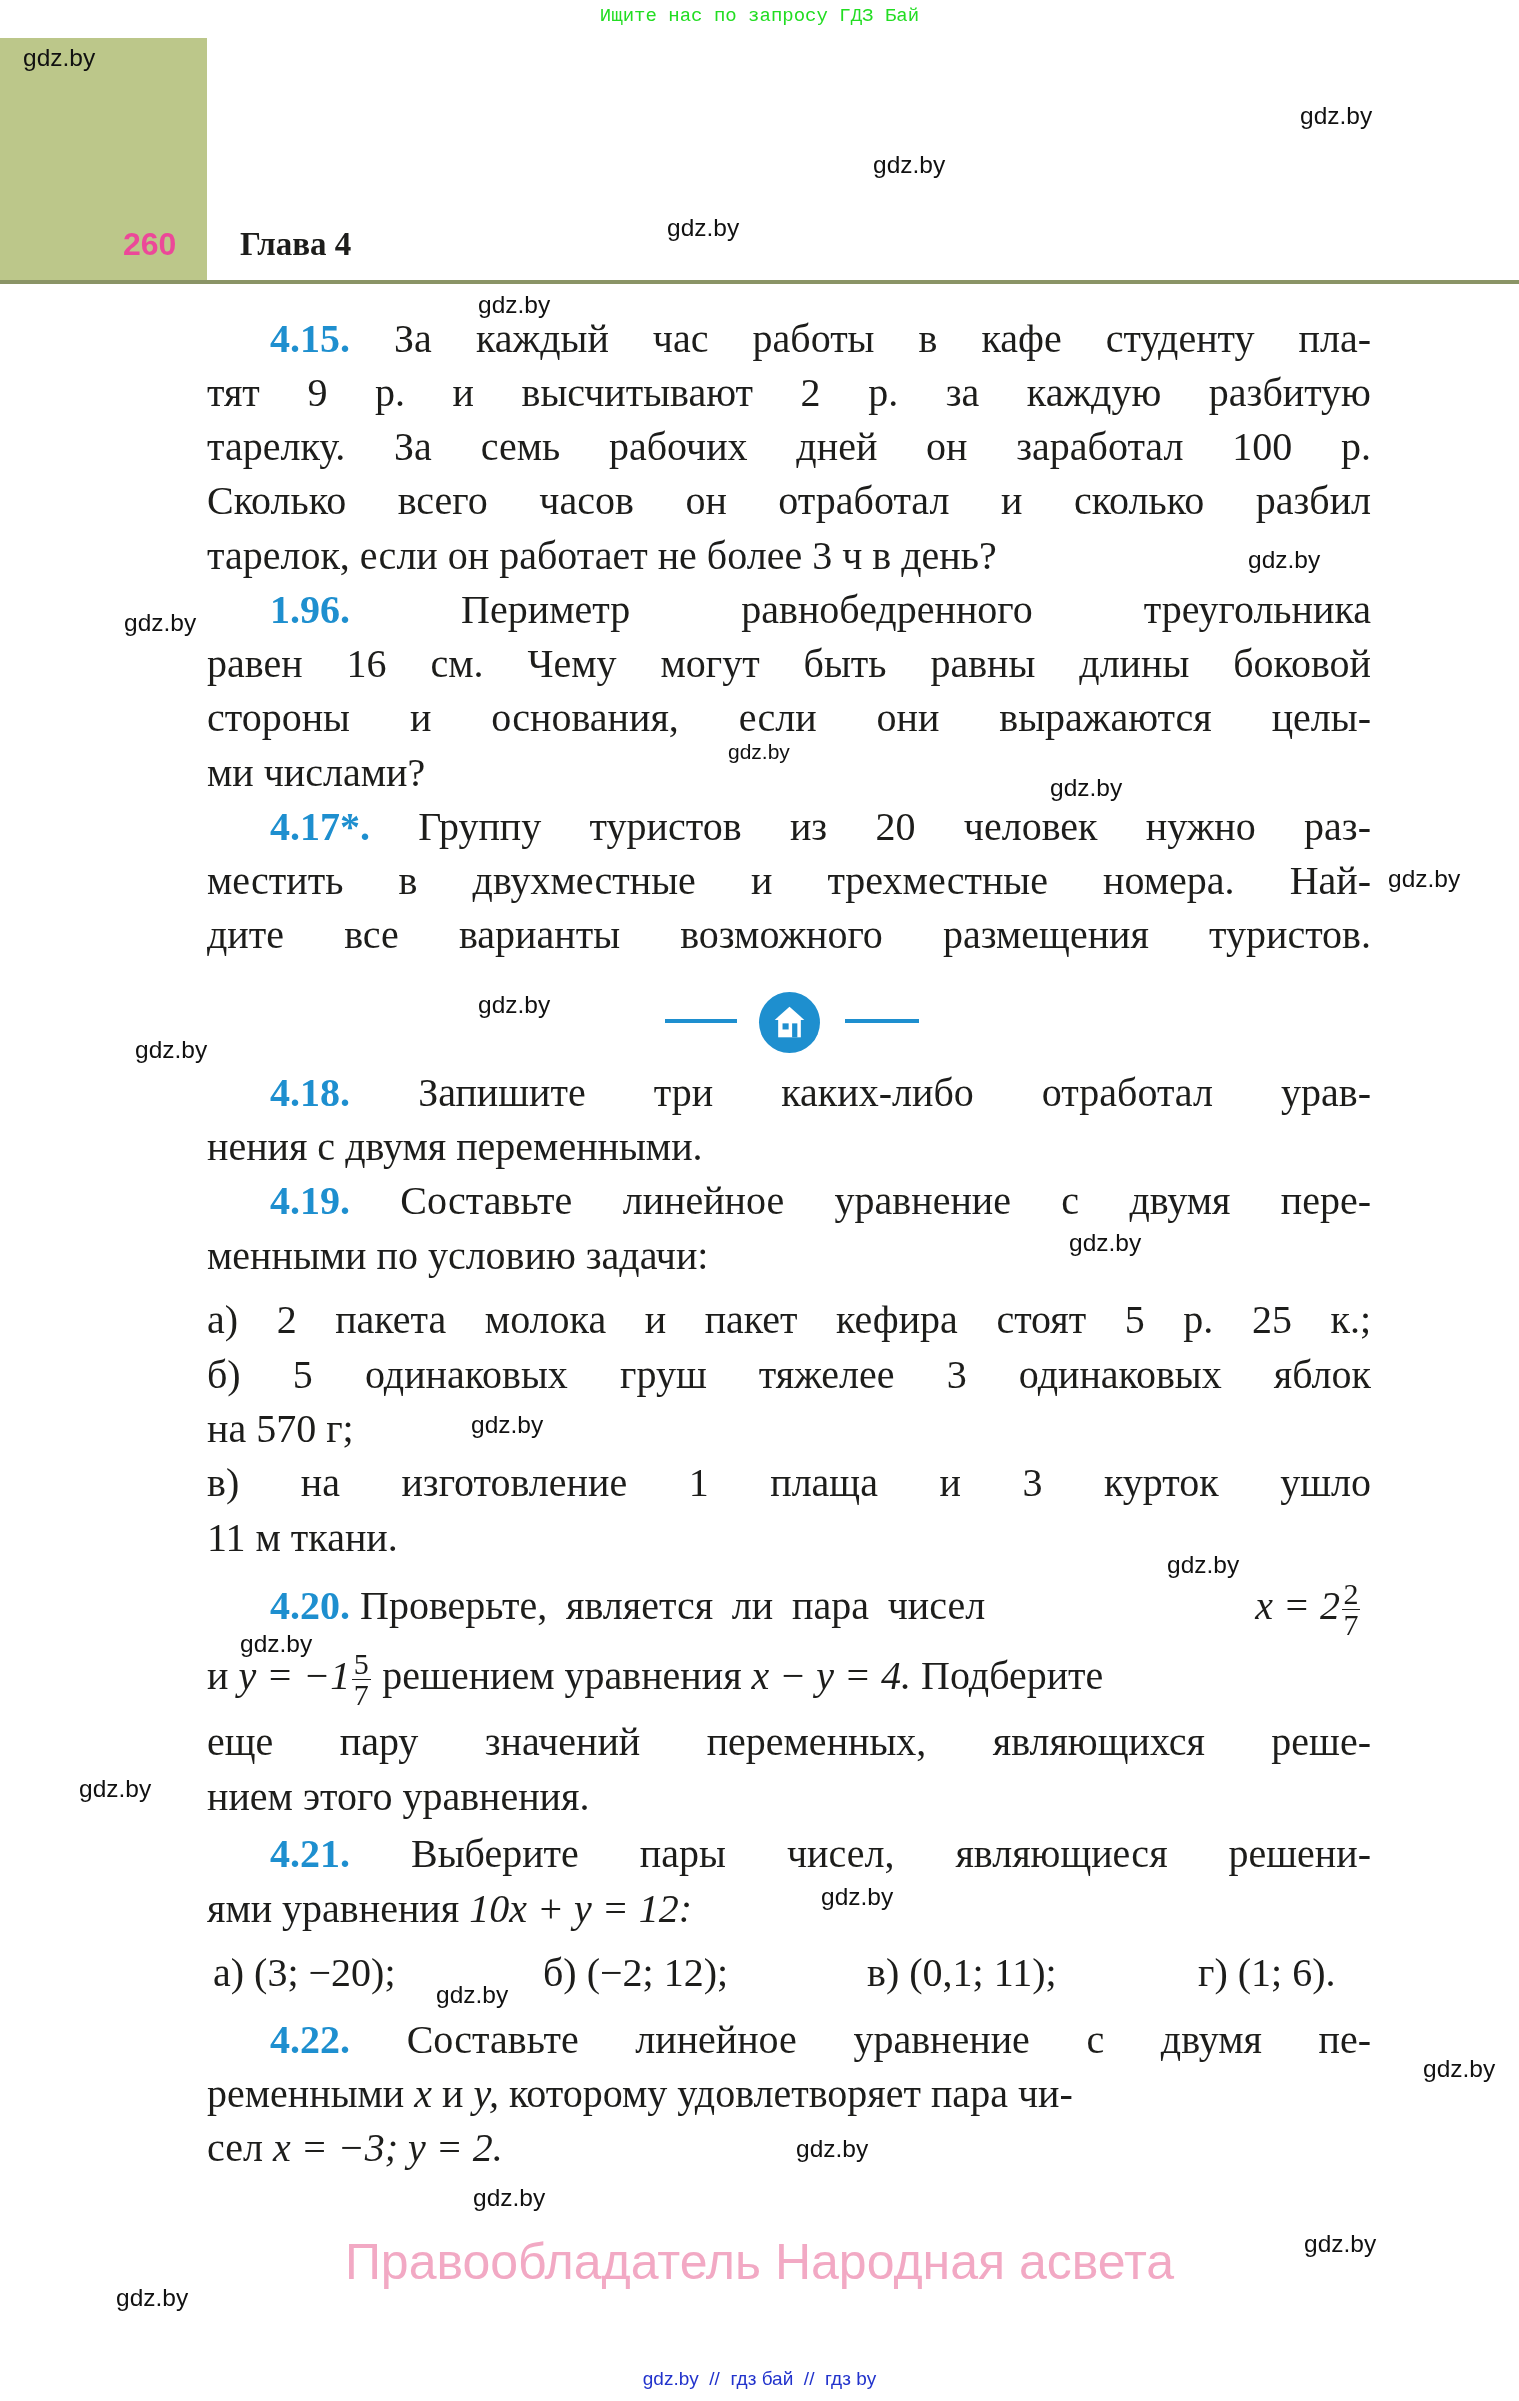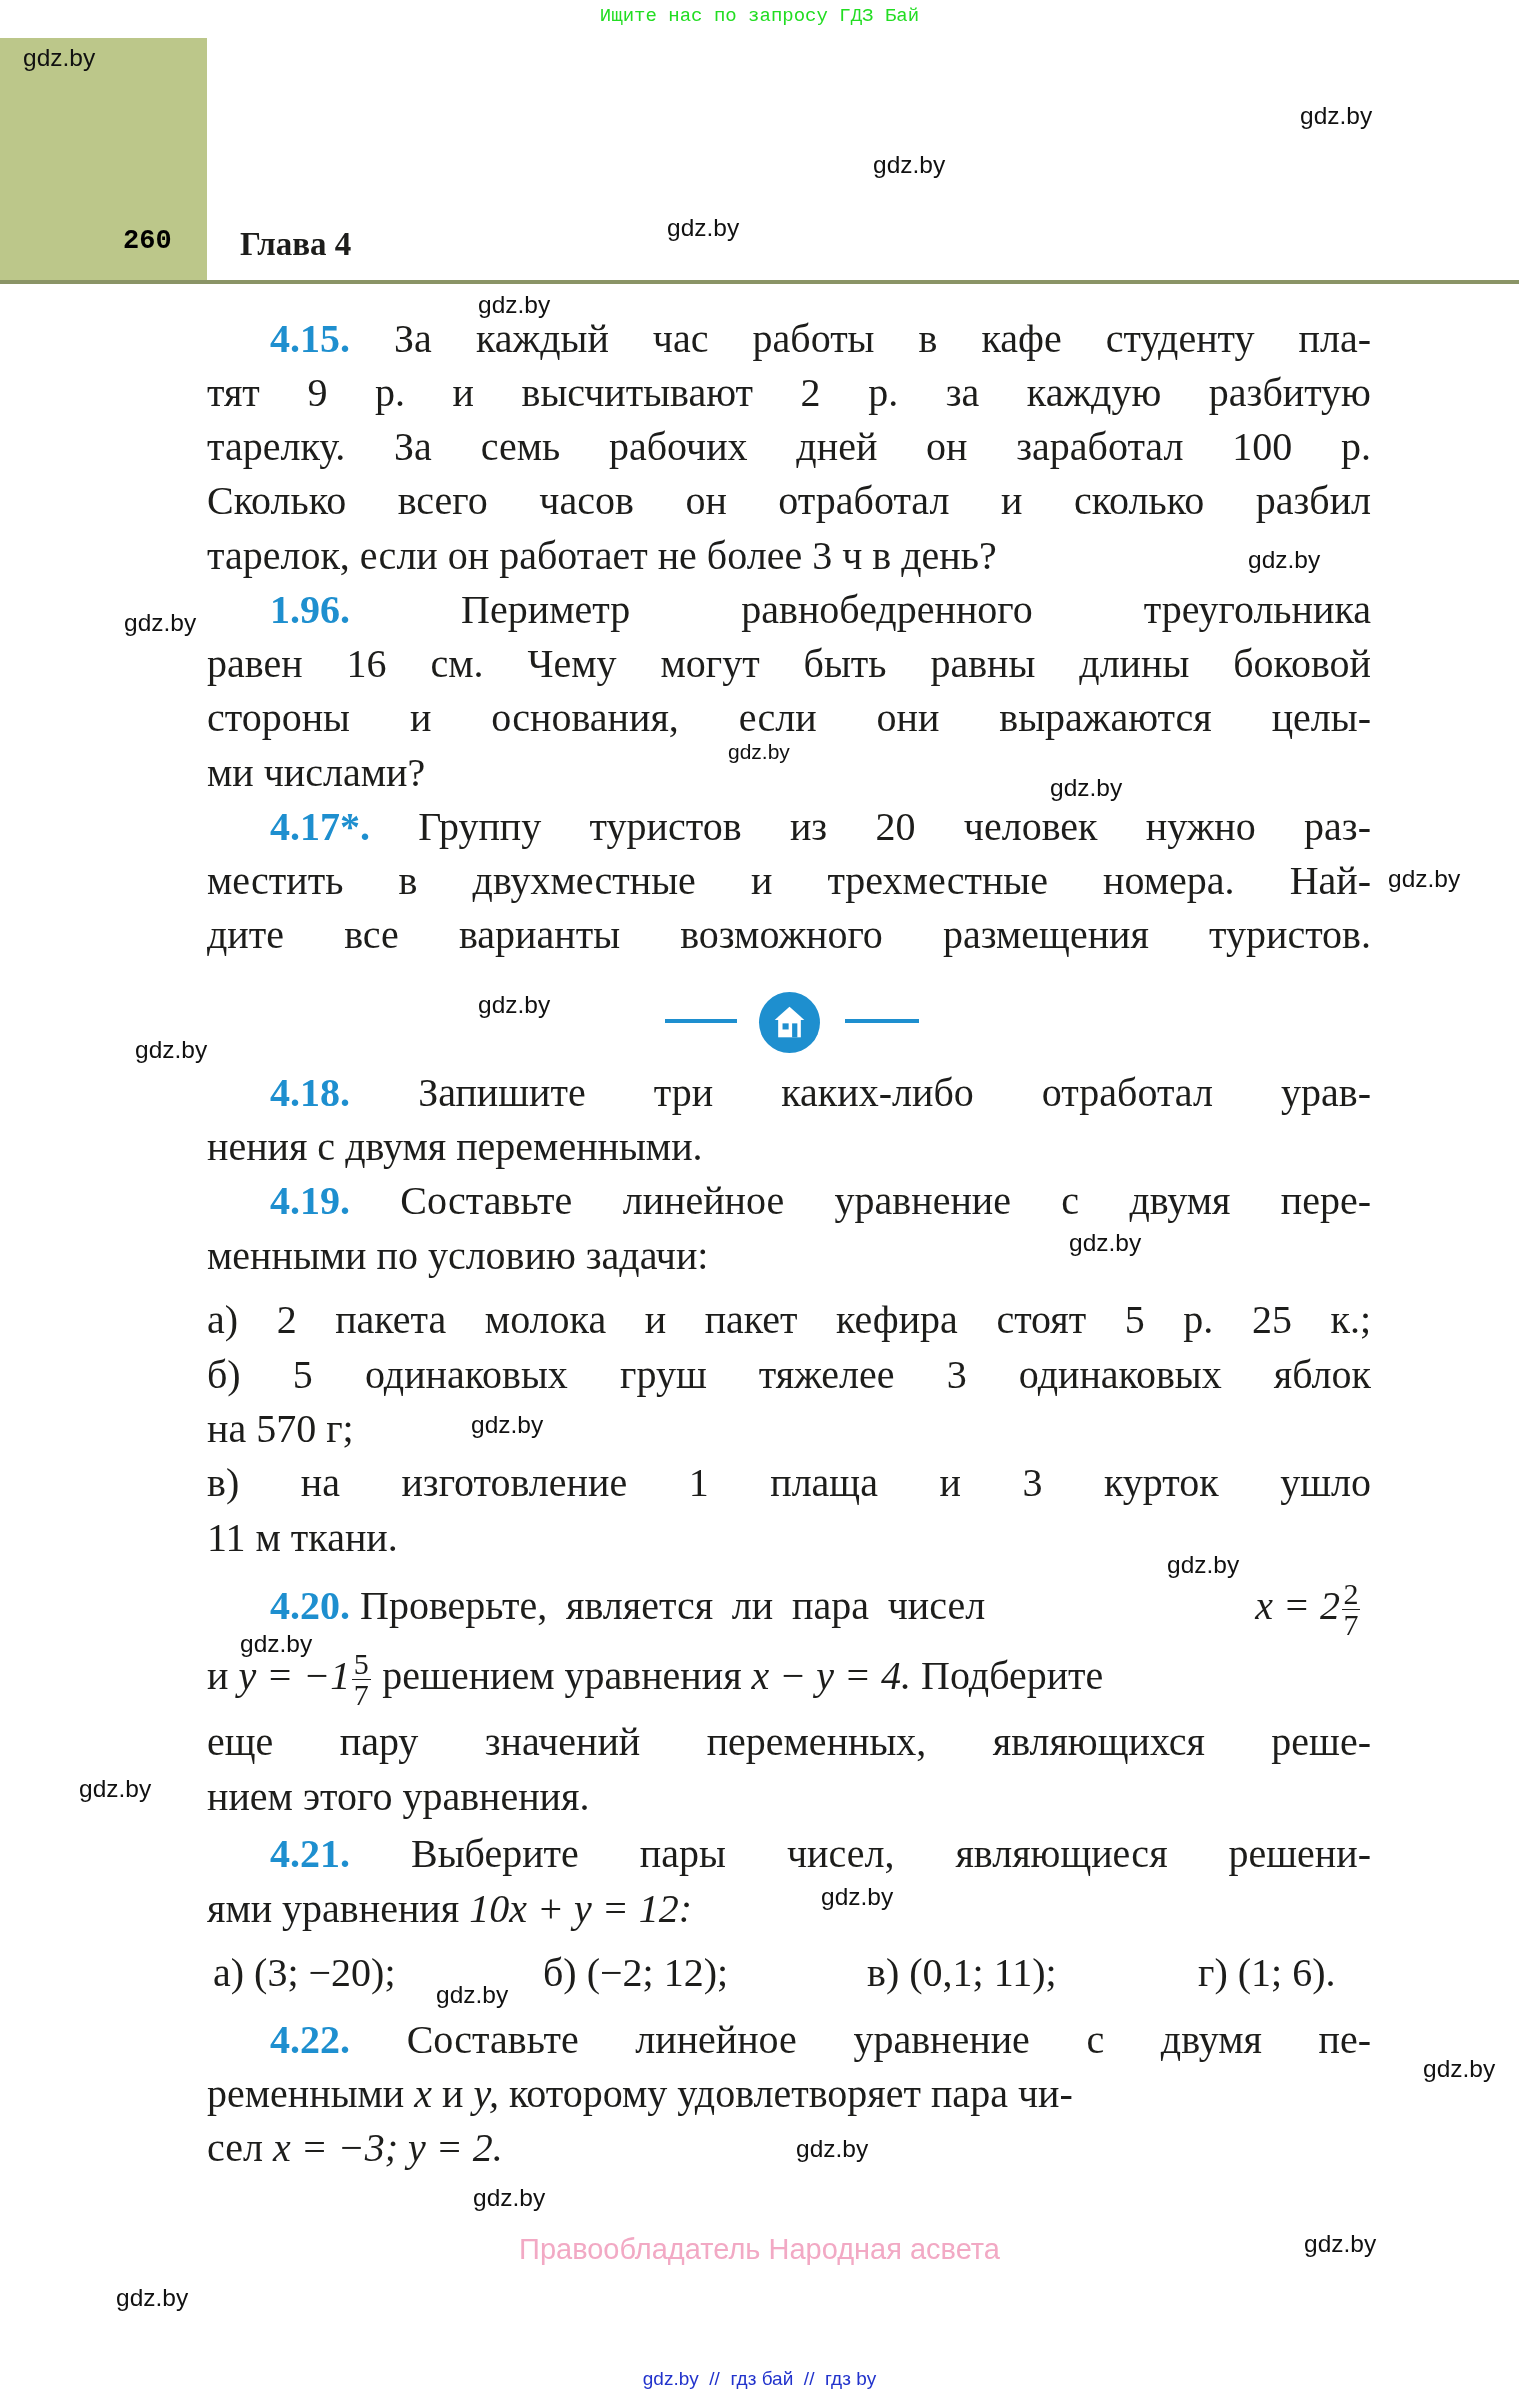--- a/index.html
+++ b/index.html
@@ -1,43 +1,43 @@
 <!DOCTYPE html>
 <html style="font-size:14px"><head>
 <meta charset="utf-8">
 <style>
   html, body { margin: 0; padding: 0; background: #ffffff; }
   body { width: 1519px; height: 2401px; position: relative; overflow: hidden;
          font-family: "DejaVu Serif", "Liberation Serif", serif; color: #1d1d1b; }
   .top-banner { position: absolute; top: 5.3px; left: 0; width: 1519px; text-align: center;
                 font-family: Liberation Mono, monospace; font-size: 19px; color: #22dd22; }
   .side-block { position: absolute; left: 0; top: 38px; width: 207px; height: 243px; background: #bcc78a; }
-  .page-number { position: absolute; left: 123px; top: 226px; font-family: Liberation Mono, monospace;
-                 font-weight: bold; font-size: 27px; color: #000000; }
+  .page-number { position: absolute; left: 123px; top: 226px; font-family: Liberation Sans, sans-serif;
+                 font-weight: bold; font-size: 32px; color: #ec4899; }
   .chapter-title { position: absolute; left: 240px; top: 226px; font-family: "Liberation Serif", serif;
                    font-weight: bold; font-size: 33px; color: #1d1d1b; }
   .header-rule { position: absolute; left: 0; top: 280px; width: 1519px; height: 4.4px; background: #8a9466; }
   .wm { position: absolute; font-family: "Liberation Sans", sans-serif; font-size: 24.5px; color: #111; }
   .wm.small { font-size: 21px; }
   .line { position: absolute; left: 207px; width: 1164px; font-family: "Liberation Serif", serif;
           font-size: 40px; line-height: 54px; white-space: nowrap; }
   .justify { text-align: justify; text-align-last: justify; }
   .num { color: #1e8fcf; font-weight: bold; }
   .ind { padding-left: 63px; width: 1101px; }
   .math { font-style: italic; }
   .frac { display: inline-block; vertical-align: middle; text-align: center; font-size: 30px; line-height: 30px; margin: 0 1.8px; }
   .frac .n { display: block; border-bottom: 1.8px solid #1d1d1b; padding: 0 1.8px; }
   .frac .d { display: block; }
   .home-sep { position: absolute; left: 665px; top: 989px; width: 254px; height: 61px; }
   .home-sep .bar { position: absolute; top: 30px; height: 4.4px; background: #1e8fcf; }
   .home-sep .bar.l { left: 0; width: 72px; }
   .home-sep .bar.r { left: 180px; width: 74px; }
   .home-sep .circle { position: absolute; left: 94px; top: 2.6px; width: 61px; height: 61px; border-radius: 50%; background: #1e8fcf; }
   .copyright { position: absolute; top: 2233px; left: 0; width: 1519px; text-align: center;
-               font-family: "Liberation Sans", sans-serif; font-size: 29px; color: #f2a9c4; }
+               font-family: "Liberation Sans", sans-serif; font-size: 50px; color: #f2a9c4; }
   .footer-links { position: absolute; top: 2368px; left: 0; width: 1519px; text-align: center;
                   font-family: "Liberation Sans", sans-serif; font-size: 19px; color: #2233cc; }
   .footer-links span { margin: 0 5.3px; }
   .opts { position: absolute; left: 207px; width: 1164px; font-family: "Liberation Serif", serif; font-size: 40px; line-height: 54px; white-space: nowrap; }
   .opts span { position: absolute; top: 0; }
 </style>
 </head>
 <body>
 
 <div class="top-banner">Ищите нас по запросу ГДЗ Бай</div>

